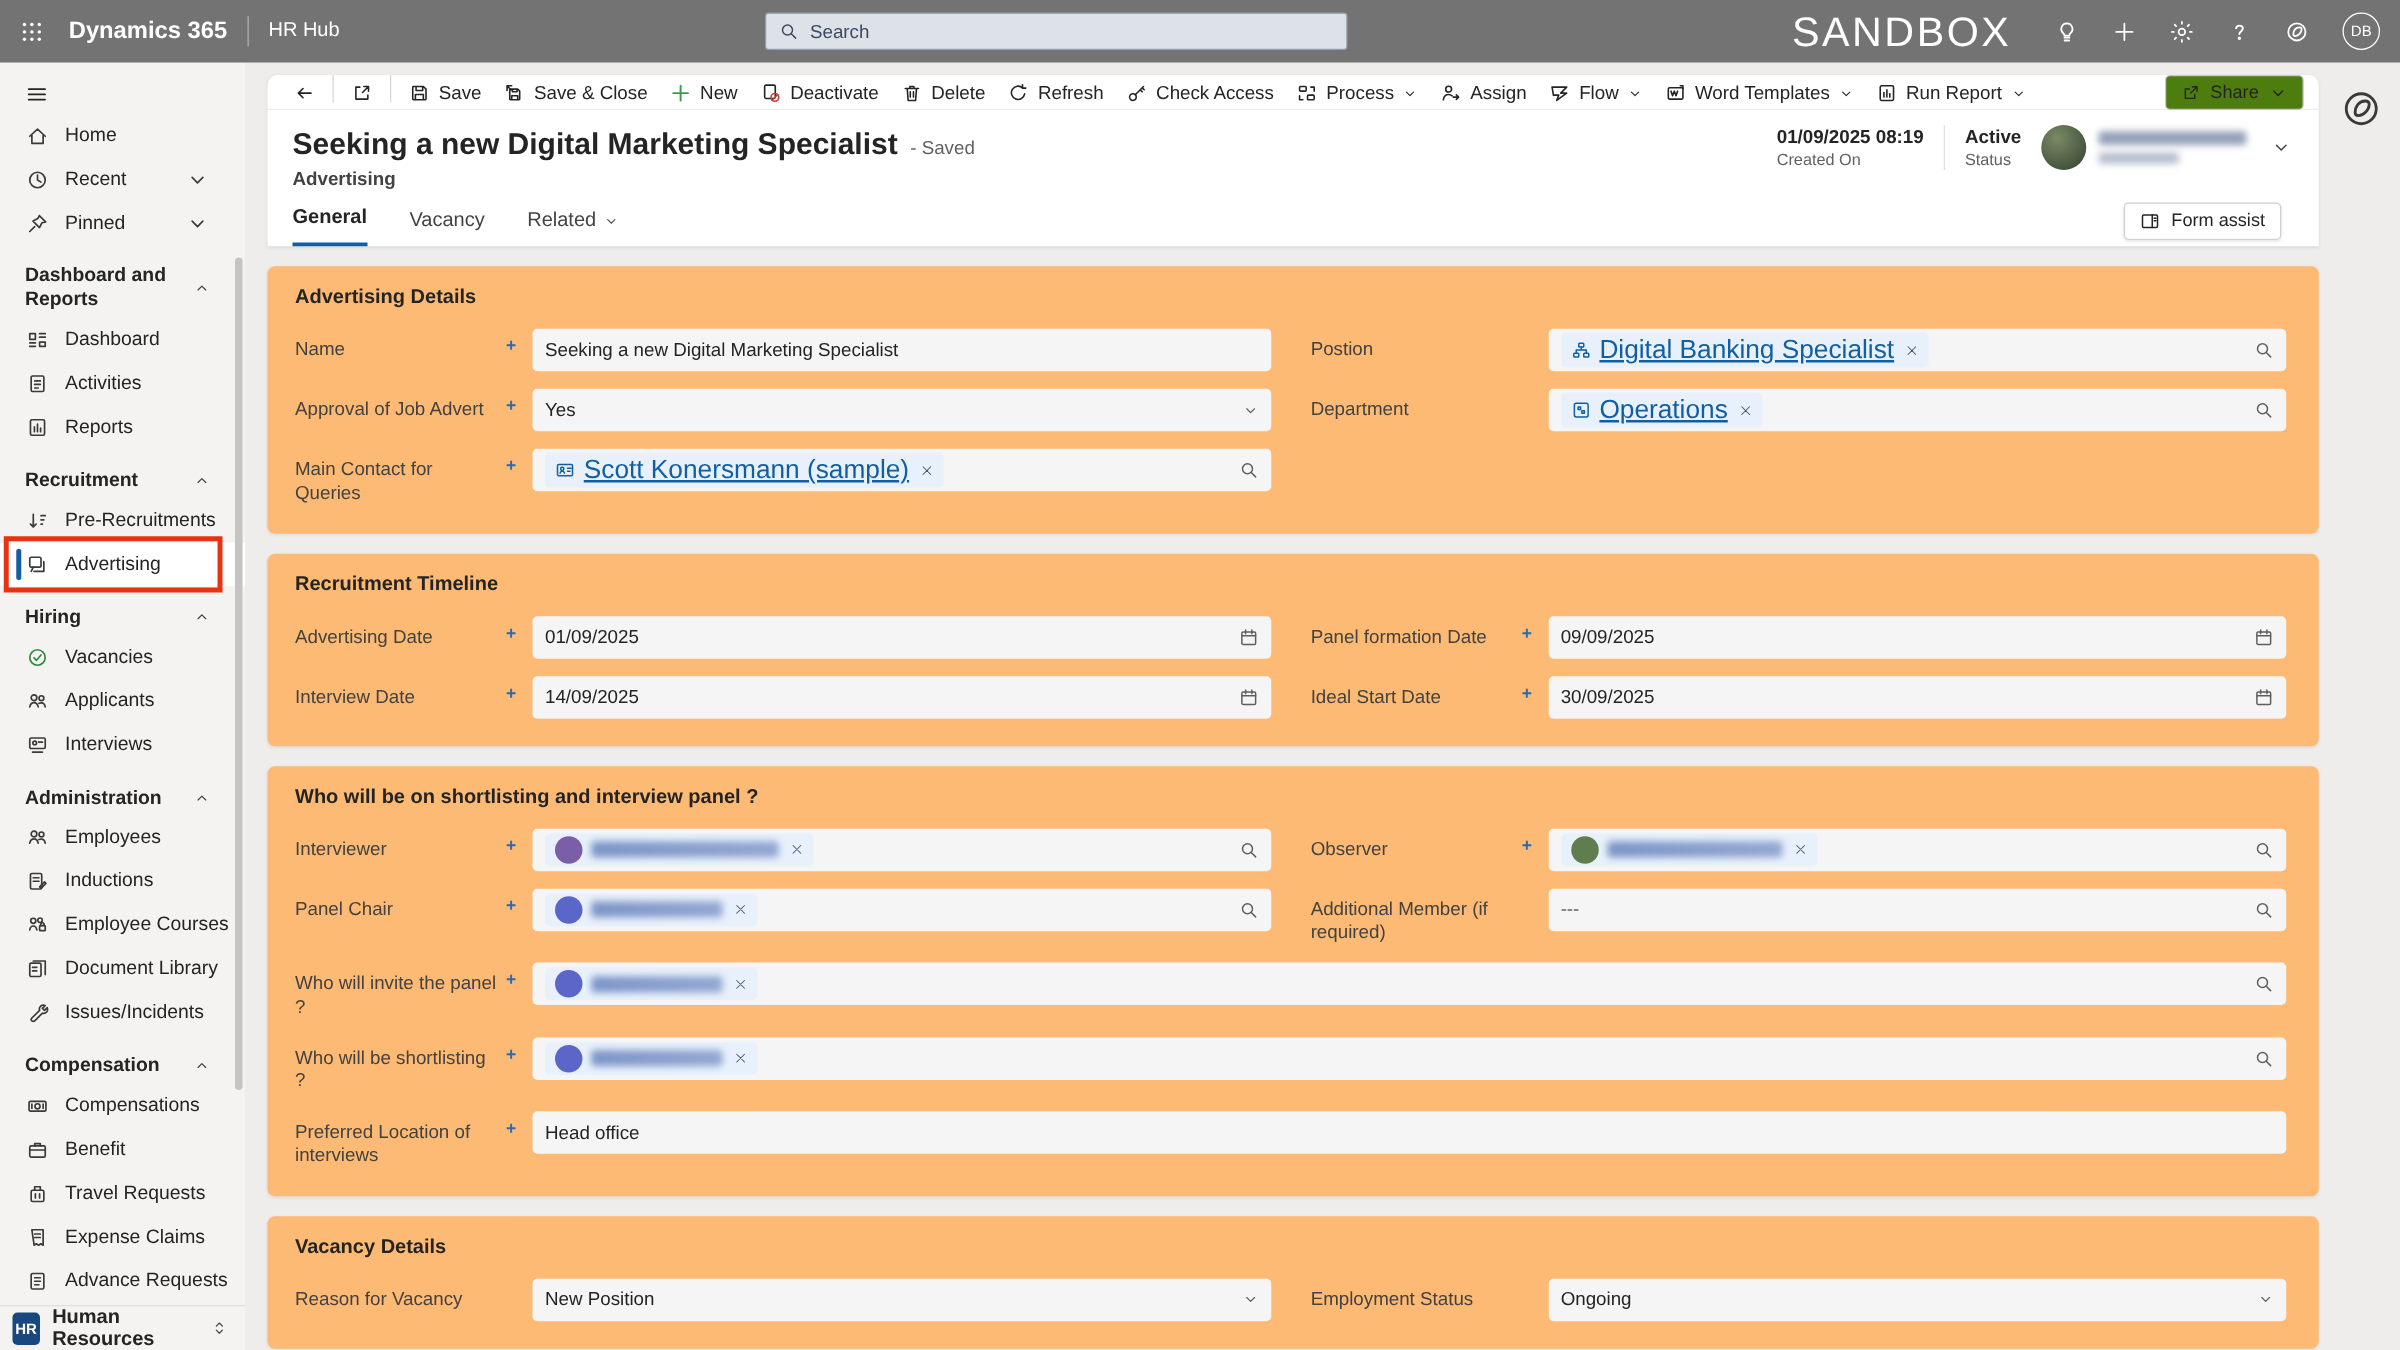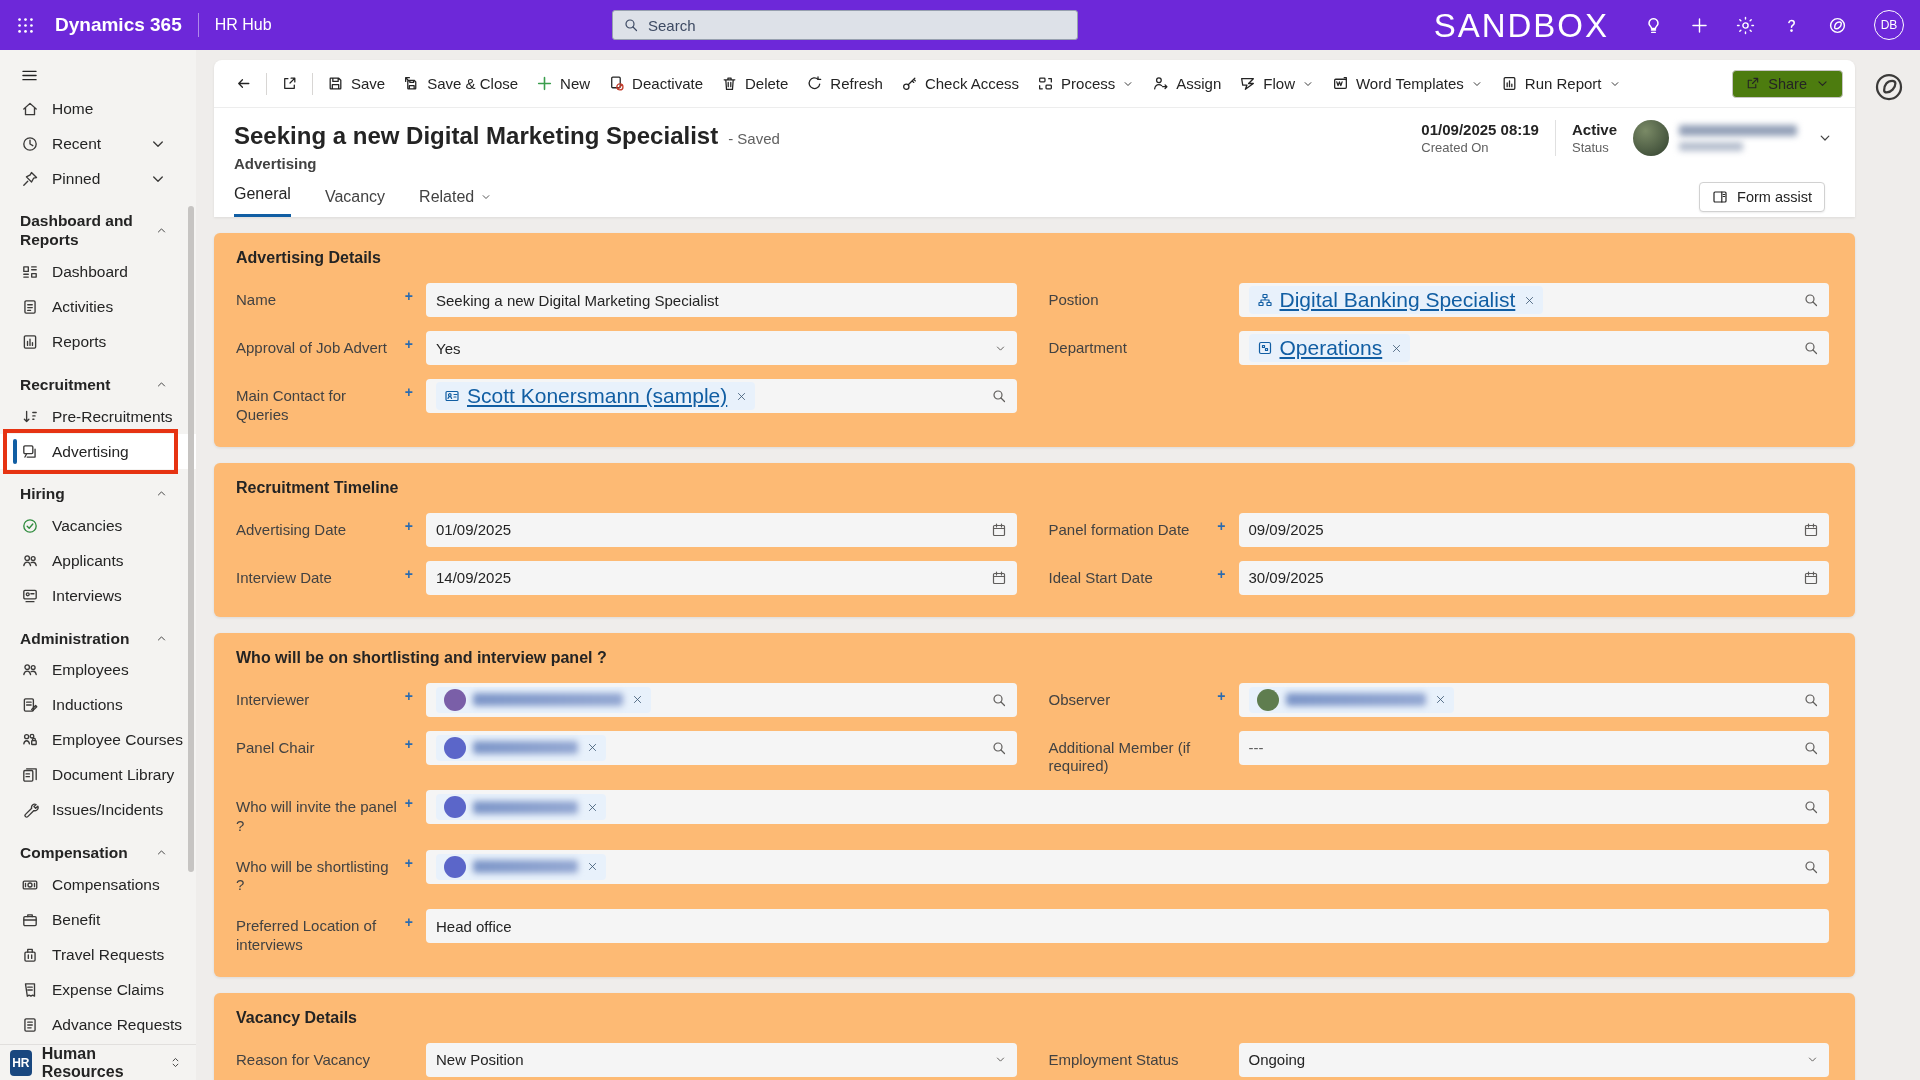--- a/index.html
+++ b/index.html
@@ -1,21 +1,21 @@
 <!DOCTYPE html>
 <html><head>
 <meta charset="utf-8">
 <style>
   *{box-sizing:border-box;margin:0;padding:0}
   html,body{width:1920px;height:1080px;overflow:hidden;font-family:"Liberation Sans",sans-serif;background:#efedeb;color:#242424}
   svg{display:block}
   .ic{display:inline-flex;align-items:center;justify-content:center}
 
   
-  .topbar{height:50px;background:#6d28d9;display:flex;align-items:center;color:#fff;position:relative;z-index:5}
+  .topbar{height:50px;background:#737373;display:flex;align-items:center;color:#fff;position:relative;z-index:5}
   .waffle{padding:0 10px 0 16px;display:flex}
   .brand{font-size:19px;font-weight:700;margin-left:10px;white-space:nowrap}
   .tb-divider{width:1px;height:24px;background:rgba(255,255,255,.45);margin:0 16px}
   .tb-module{font-size:16px}
   .tb-search{position:absolute;left:612px;top:10px;width:466px;height:30px;background:#dde1e8;border:1px solid #97a0af;border-radius:3px;display:flex;align-items:center;padding:12px 10px;gap:9px;color:#3d4a63;font-size:15px}
   .tb-right{position:absolute;right:16px;top:0;height:50px;display:flex;align-items:center;gap:27px}
   .sandbox{font-size:33px;font-weight:300;letter-spacing:2px;margin-right:8px;line-height:1}
   .tb-ic{color:#fff}
   .tb-avatar{width:30px;height:30px;border-radius:50%;border:1.5px solid #fff;display:flex;align-items:center;justify-content:center;font-size:12px;font-weight:400}
 
@@ -40,21 +40,21 @@
   .sfooter{position:absolute;bottom:0;left:0;right:0;height:36px;background:#f4f3f1;border-top:1px solid #e1dfdd;display:flex;align-items:center;padding-left:10px;gap:10px;z-index:2}
   .hrbadge{width:26px;height:26px;border-radius:4px;background:#19477f;color:#fff;font-size:12px;font-weight:700;display:flex;align-items:center;justify-content:center}
   .sfooter-label{font-weight:700;font-size:16px}
   .sfooter .nav-chev{position:static;margin-left:auto;margin-right:14px}
 
   
   .main{flex:1;position:relative;padding:10px 65px 0 18px;background:#efedeb;overflow:hidden}
   .gutter-copilot{position:absolute;right:16px;top:22px;color:#3b3a39;cursor:pointer}
 
   .sheet{background:#fff;border-radius:8px 8px 0 0;box-shadow:0 1px 3px rgba(0,0,0,.08)}
-  .cmdbar{height:48px;display:flex;align-items:center;padding:16px 12px;border-bottom:1px solid #ededed}
+  .cmdbar{height:28px;display:flex;align-items:flex-start;padding:0 12px;border-bottom:1px solid #ededed}
   .cmd{display:flex;align-items:center;gap:7px;padding:6px 9px;font-size:15px;color:#242424;background:none;border:none;font-family:inherit;cursor:pointer;white-space:nowrap}
   .cmd .ic svg{width:17px;height:17px}
   .cmd .chev svg{width:12px;height:12px}
   .cmd-sep{width:1px;height:22px;background:#d8d6d4;margin:0 5px}
   .share-btn{margin-left:auto;display:flex;align-items:center;gap:8px;background:#4d7c0f;border:1px solid #c8c6c4;border-radius:4px;padding:5px 12px;font-size:14.5px;font-family:inherit;cursor:pointer;color:#242424}
   .share-btn svg{width:15px;height:15px}
 
   .headerblock{position:relative;padding:14px 26px 0 20px}
   .title-row{display:flex;align-items:baseline;gap:10px}
   .page-title{font-size:24px;font-weight:700;color:#242424}
@@ -66,21 +66,21 @@
   .meta-cap{font-size:13px;color:#616161;margin-top:2px}
   .meta-sep{width:1px;height:36px;background:#e0e0e0}
   .owner{display:flex;align-items:center;gap:10px}
   .owner-avatar{width:36px;height:36px;border-radius:50%;background:radial-gradient(circle at 35% 30%,#7a8a66,#31402e);filter:blur(.5px)}
   .owner-lines .l1{display:block;width:118px;height:11px;border-radius:2px;background:#93a0b8;filter:blur(3px);margin-bottom:6px}
   .owner-lines .l2{display:block;width:64px;height:9px;border-radius:2px;background:#b4bdcd;filter:blur(3px)}
   .meta .hdr-chev{color:#424242;margin-left:4px;cursor:pointer}
 
   .tabs{display:flex;align-items:flex-end;gap:34px;margin-top:10px;padding-right:4px}
   .tab{font-size:16px;color:#424242;padding-bottom:11px;display:flex;align-items:center;gap:6px;cursor:pointer}
-  .tab.active{font-weight:400;color:#242424;border-bottom:3px solid #115ea3}
+  .tab.active{font-weight:700;color:#242424;border-bottom:3px solid #115ea3}
   .tab .chev svg{width:12px;height:12px}
   .form-assist{margin-left:auto;margin-bottom:5px;display:flex;align-items:center;gap:9px;background:#fff;border:1px solid #d1d1d1;border-radius:4px;padding:6px 12px;font-size:14.5px;font-family:inherit;box-shadow:0 1px 2px rgba(0,0,0,.08);cursor:pointer;color:#242424}
   .form-assist svg{width:16px;height:16px}
 
   
   .card{background:#fdba74;border-radius:6px;box-shadow:0 1px 3px rgba(0,0,0,.08);padding:16px 26px 8px 22px;margin-top:16px}
   .card h3{font-size:16px;font-weight:700;color:#242424;margin-bottom:16px}
   .frow{display:grid;grid-template-columns:1fr 1fr;column-gap:32px;margin-bottom:14px}
   .frow.full{grid-template-columns:1fr}
   .fcell{display:flex;align-items:flex-start}

